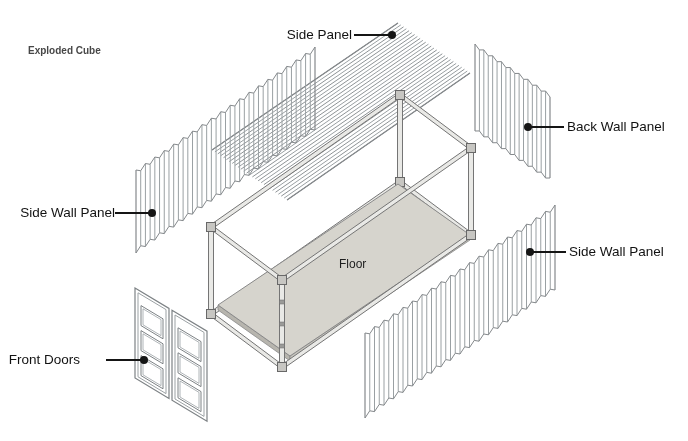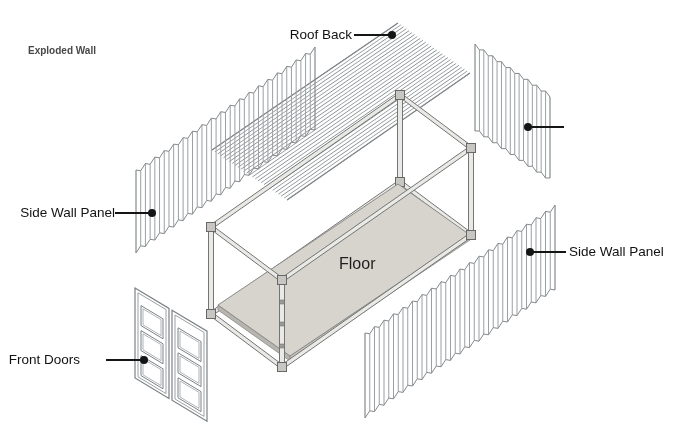--- a/index.html
+++ b/index.html
@@ -14,21 +14,21 @@
   .t-iso{font-size:11px;letter-spacing:.3px}
   .t-big{font-size:18px;font-weight:bold;letter-spacing:.2px}
   .t-mid{font-size:14px}
   .t-sub{font-size:10px;font-weight:bold;color:#474747;text-align:right;padding-right:4px;margin-top:1px}
   .lbl{position:absolute;font-size:13.5px;color:#121212;white-space:nowrap;line-height:16px}
   #lbl-roof{top:27px;right:336px}
   #lbl-back{top:119px;left:567px}
   #lbl-side-left{top:205px;right:573px}
   #lbl-side-right{top:244px;left:569px}
   #lbl-doors{top:352px;right:608px}
-  #lbl-floor{top:256px;left:339px;font-size:16px;color:#1e1e1e}
+  #lbl-floor{top:256px;left:339px;font-size:12px;color:#1e1e1e}
 </style>
 </head>
 <body>
 
 <div class="stage">
 
   <svg id="art" width="688" height="441" viewBox="0 0 688 441">
       <g>
         <line x1="212" y1="150" x2="398" y2="23" stroke="#85898c" stroke-width="1.2"></line>
         <line x1="214.8846153846154" y1="151.92307692307693" x2="400.7692307692308" y2="24.923076923076923" stroke="#9aa0a3" stroke-width="1"></line>
@@ -226,22 +226,23 @@
         <line x1="152" y1="213" x2="115" y2="213" stroke="#151515" stroke-width="1.8"></line>
         <circle cx="152" cy="213" r="4" fill="#151515"></circle>
         <line x1="530" y1="252" x2="566" y2="252" stroke="#151515" stroke-width="1.8"></line>
         <circle cx="530" cy="252" r="4" fill="#151515"></circle>
         <line x1="144" y1="360" x2="106" y2="360" stroke="#151515" stroke-width="1.8"></line>
         <circle cx="144" cy="360" r="4" fill="#151515"></circle>
       </g>
     </svg>
 
   <div class="title-block">
-    <div class="t-sub">Exploded Wall</div>
+    <div class="t-sub">Exploded Cube</div>
   </div>
 
-  <div class="lbl" id="lbl-roof">Roof Back</div>
+  <div class="lbl" id="lbl-roof">Side Panel</div>
+  <div class="lbl" id="lbl-back">Back Wall Panel</div>
   <div class="lbl" id="lbl-side-left">Side Wall Panel</div>
   <div class="lbl" id="lbl-side-right">Side Wall Panel</div>
   <div class="lbl" id="lbl-doors">Front Doors</div>
   <div class="lbl" id="lbl-floor">Floor</div>
 
 </div>
 
 </body></html>

